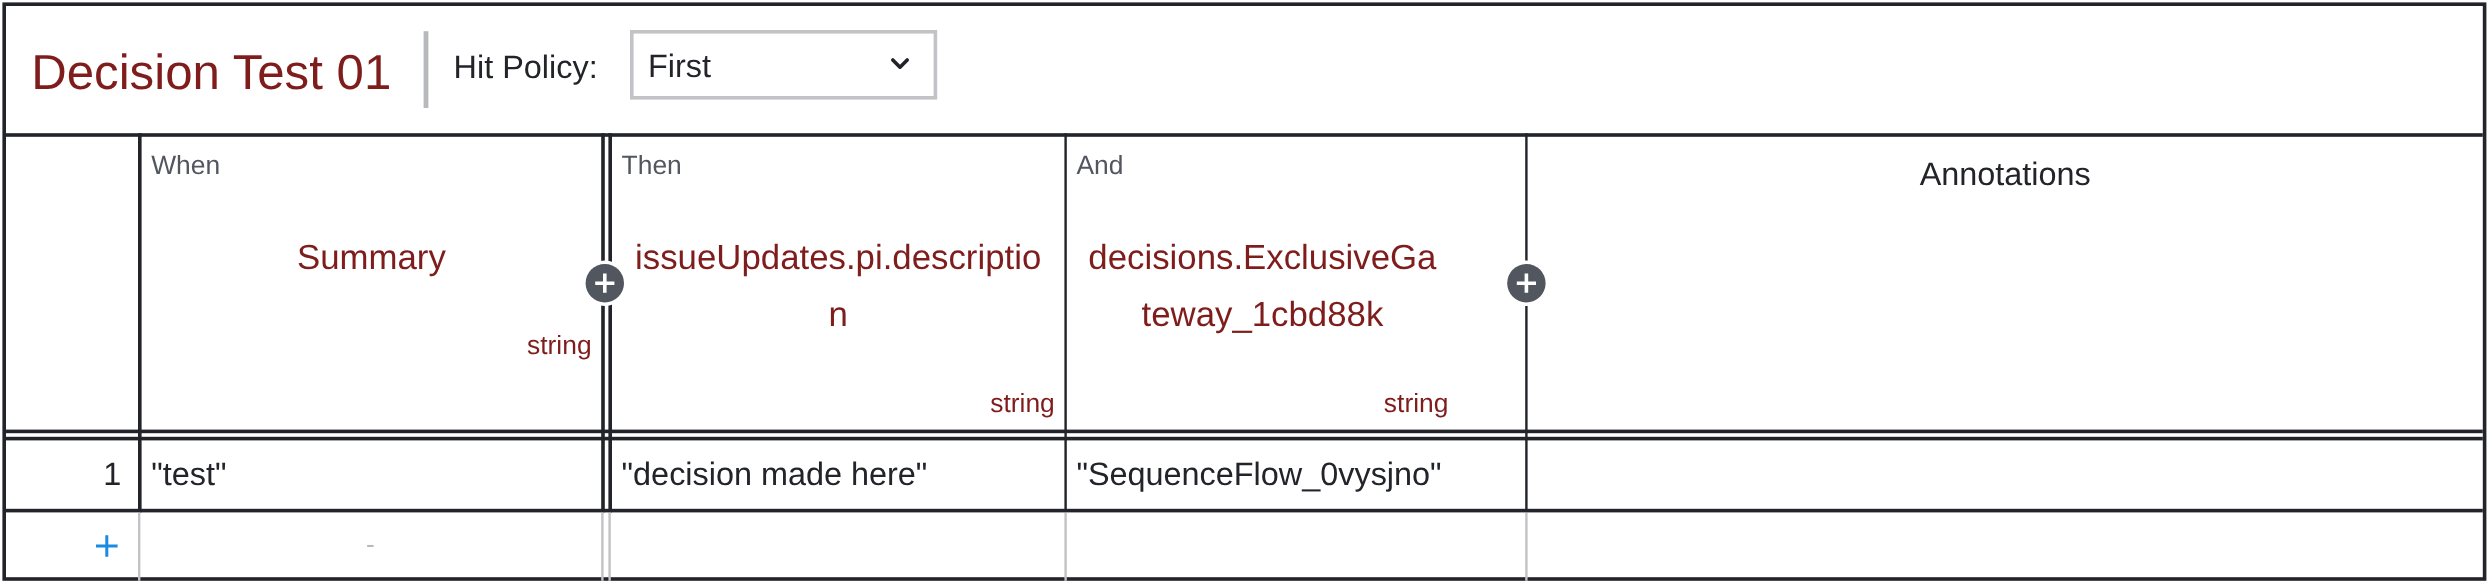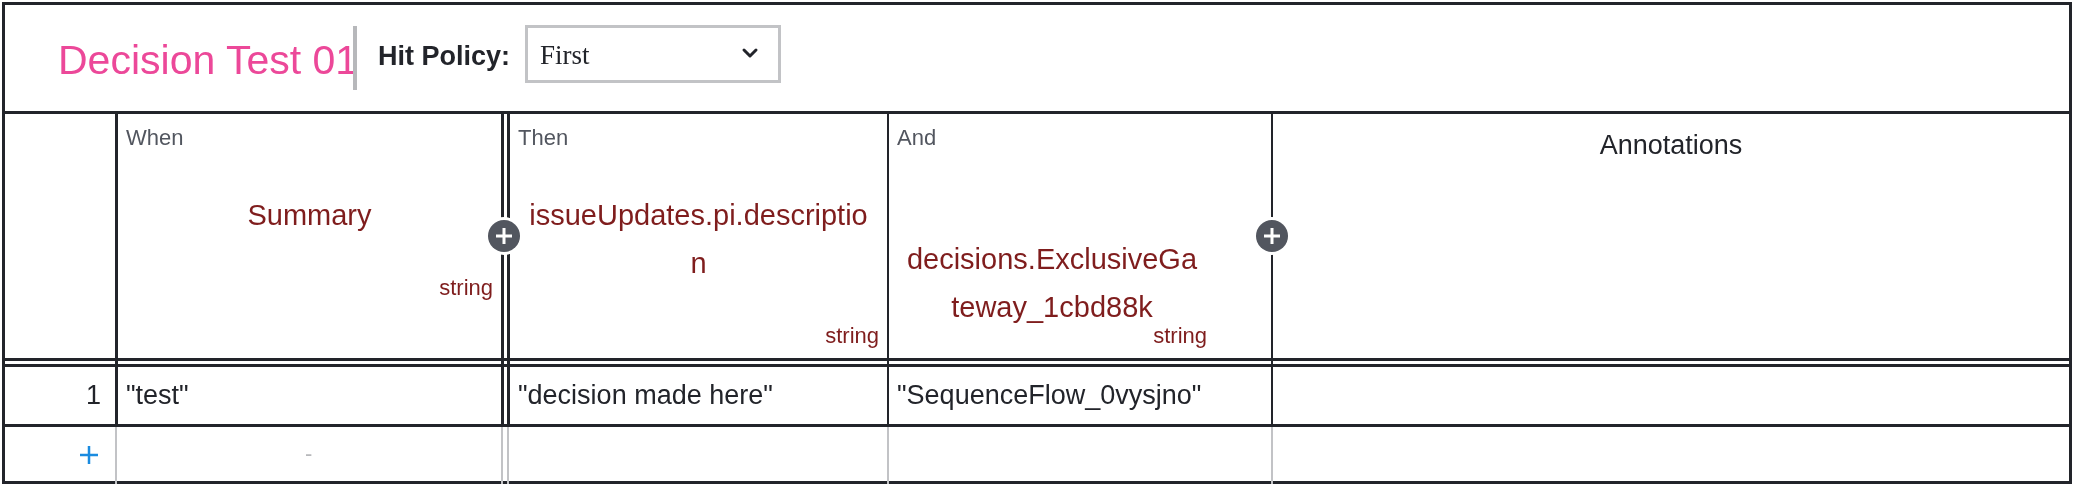--- a/index.html
+++ b/index.html
@@ -11,35 +11,34 @@
       position: absolute; left: 2px; top: 2px; width: 2070px; height: 482px;
       border: 3px solid #22242a; box-sizing: border-box;
     }
     
     .header {
       position: absolute; left: 0; top: 0; right: 0; height: 106px;
       border-bottom: 3px solid #22242a;
     }
     .title {
       position: absolute; left: 21px; top: 27px;
-      font-size: 41px; line-height: 56px; color: #ec4899; white-space: nowrap; margin-left: 32px;
+      font-size: 41px; line-height: 56px; color: #7f1d1d; white-space: nowrap;
     }
     .sep {
       position: absolute; left: 348px; top: 21px; width: 4px; height: 64px;
       background: #b7b8bb;
     }
     .hp-label {
       position: absolute; left: 373px; top: 34px;
-      font-size: 27px; font-weight: bold; line-height: 34px; white-space: nowrap;
+      font-size: 27px; font-weight: normal; line-height: 34px; white-space: nowrap;
     }
     .hp-select {
       position: absolute; left: 520px; top: 20px; width: 256px; height: 58px;
       border: 3px solid #c2c3c6; box-sizing: border-box; background: #fff;
       cursor: pointer;
-      font-family: Liberation Serif, serif;
     }
     .hp-select .val {
       position: absolute; left: 12px; top: 12px; font-size: 27px; line-height: 30px;
     }
     .hp-select .chev {
       position: absolute; right: 16px; top: 13px; width: 24px; height: 24px;
     }
 
     
     .col-line { position: absolute; background: #22242a; }
@@ -101,21 +100,21 @@
   </div>
 
   <div class="cell" style="left:505px; top:106px; width:377px; height:247px;">
     <span class="clause">Then</span>
     <div class="expr" style="top:80px;">issueUpdates.pi.description</div>
     <span class="type" style="top:212px;">string</span>
   </div>
 
   <div class="cell" style="left:884px; top:106px; width:326px; height:247px;">
     <span class="clause">And</span>
-    <div class="expr" style="top:80px;margin-top:44px;">decisions.ExclusiveGateway_1cbd88k</div>
+    <div class="expr" style="top:80px;">decisions.ExclusiveGateway_1cbd88k</div>
     <span class="type" style="top:212px;">string</span>
   </div>
 
   <div class="cell" style="left:1268px; top:106px; right:0; height:209px;">
     <div style="position:absolute; left:0; right:0; top:18px; text-align:center; font-size:27px; line-height:32px;">Annotations</div>
   </div>
 
   <div class="addcol" style="left:483px; top:215px;">
     <svg width="32" height="32" viewBox="0 0 32 32">
       <path d="M16 8 V24 M8 16 H24" stroke="#ffffff" stroke-width="3"></path>

